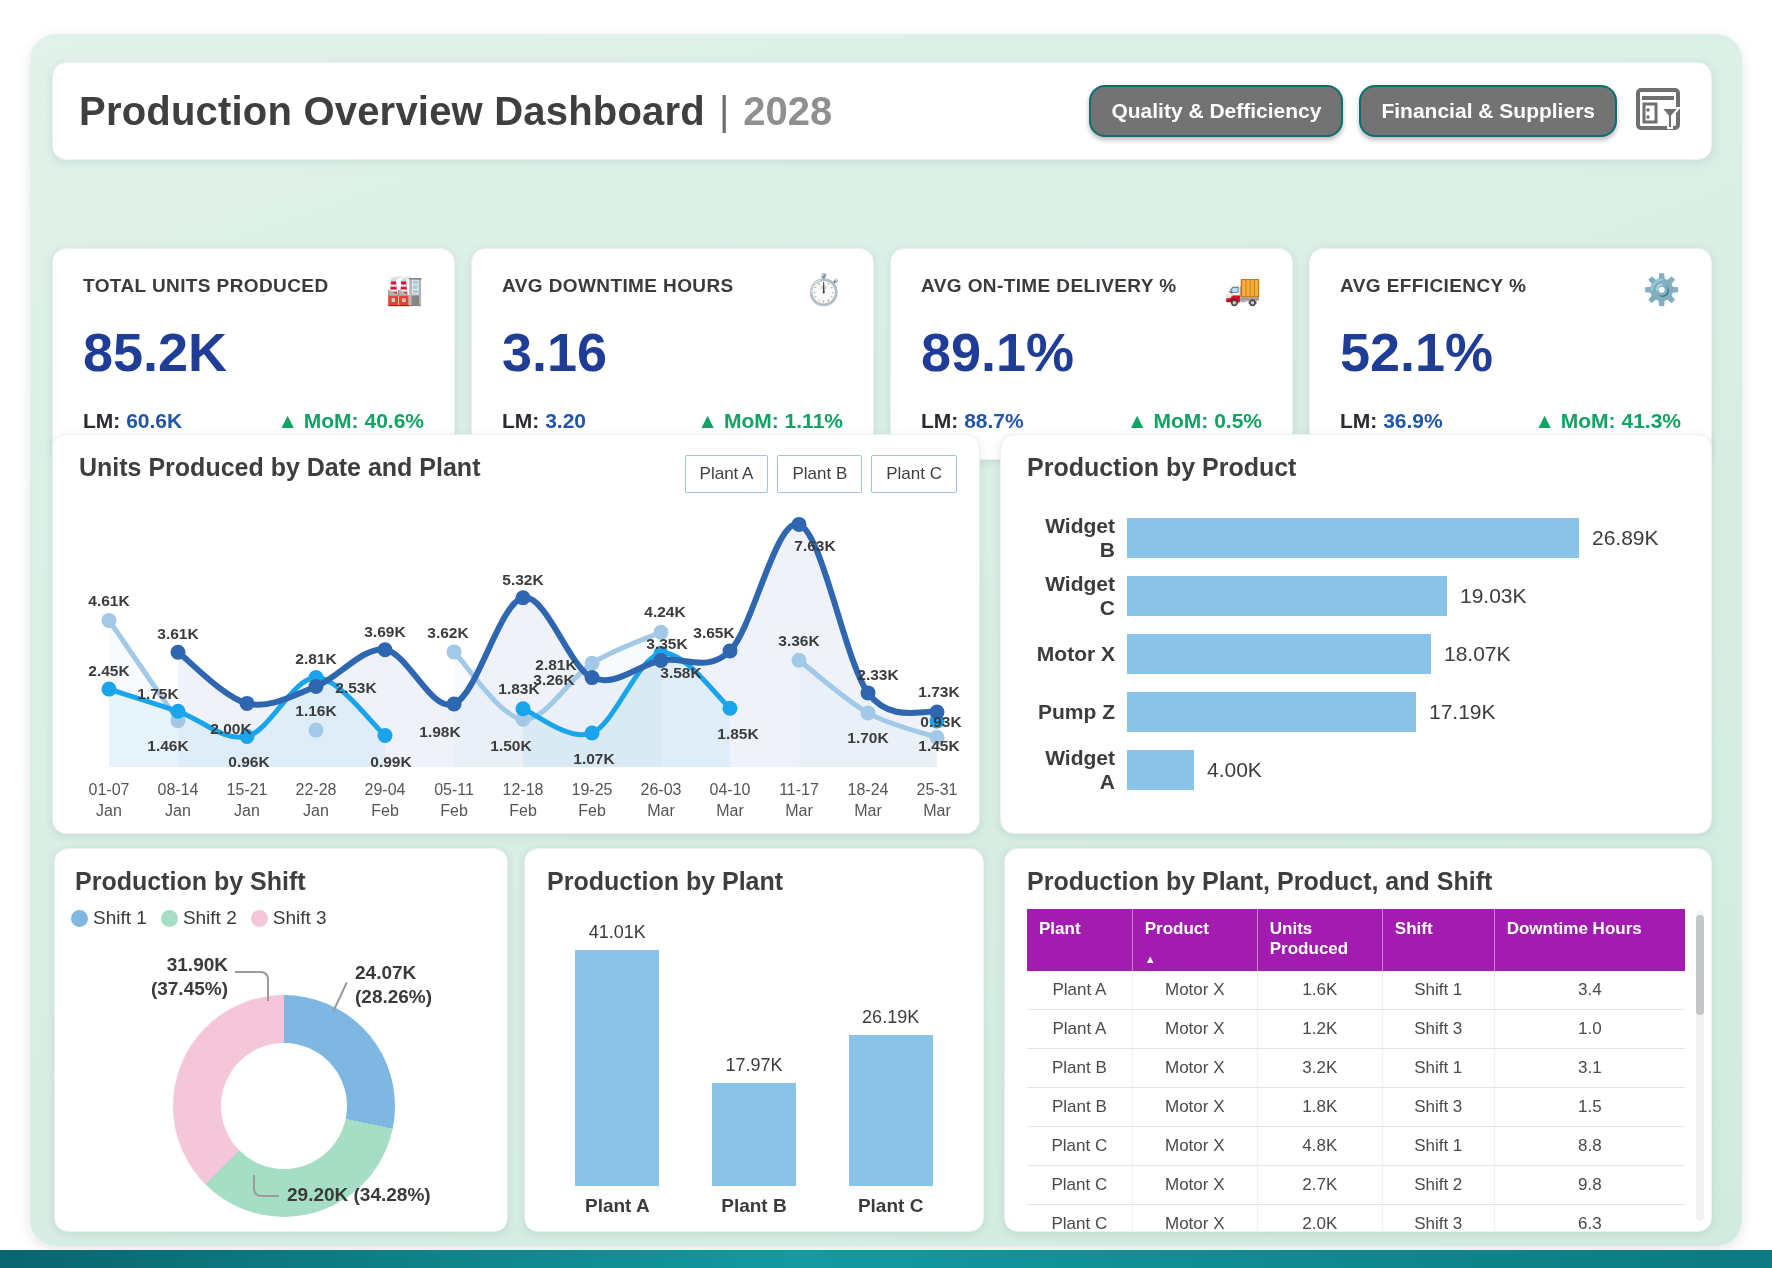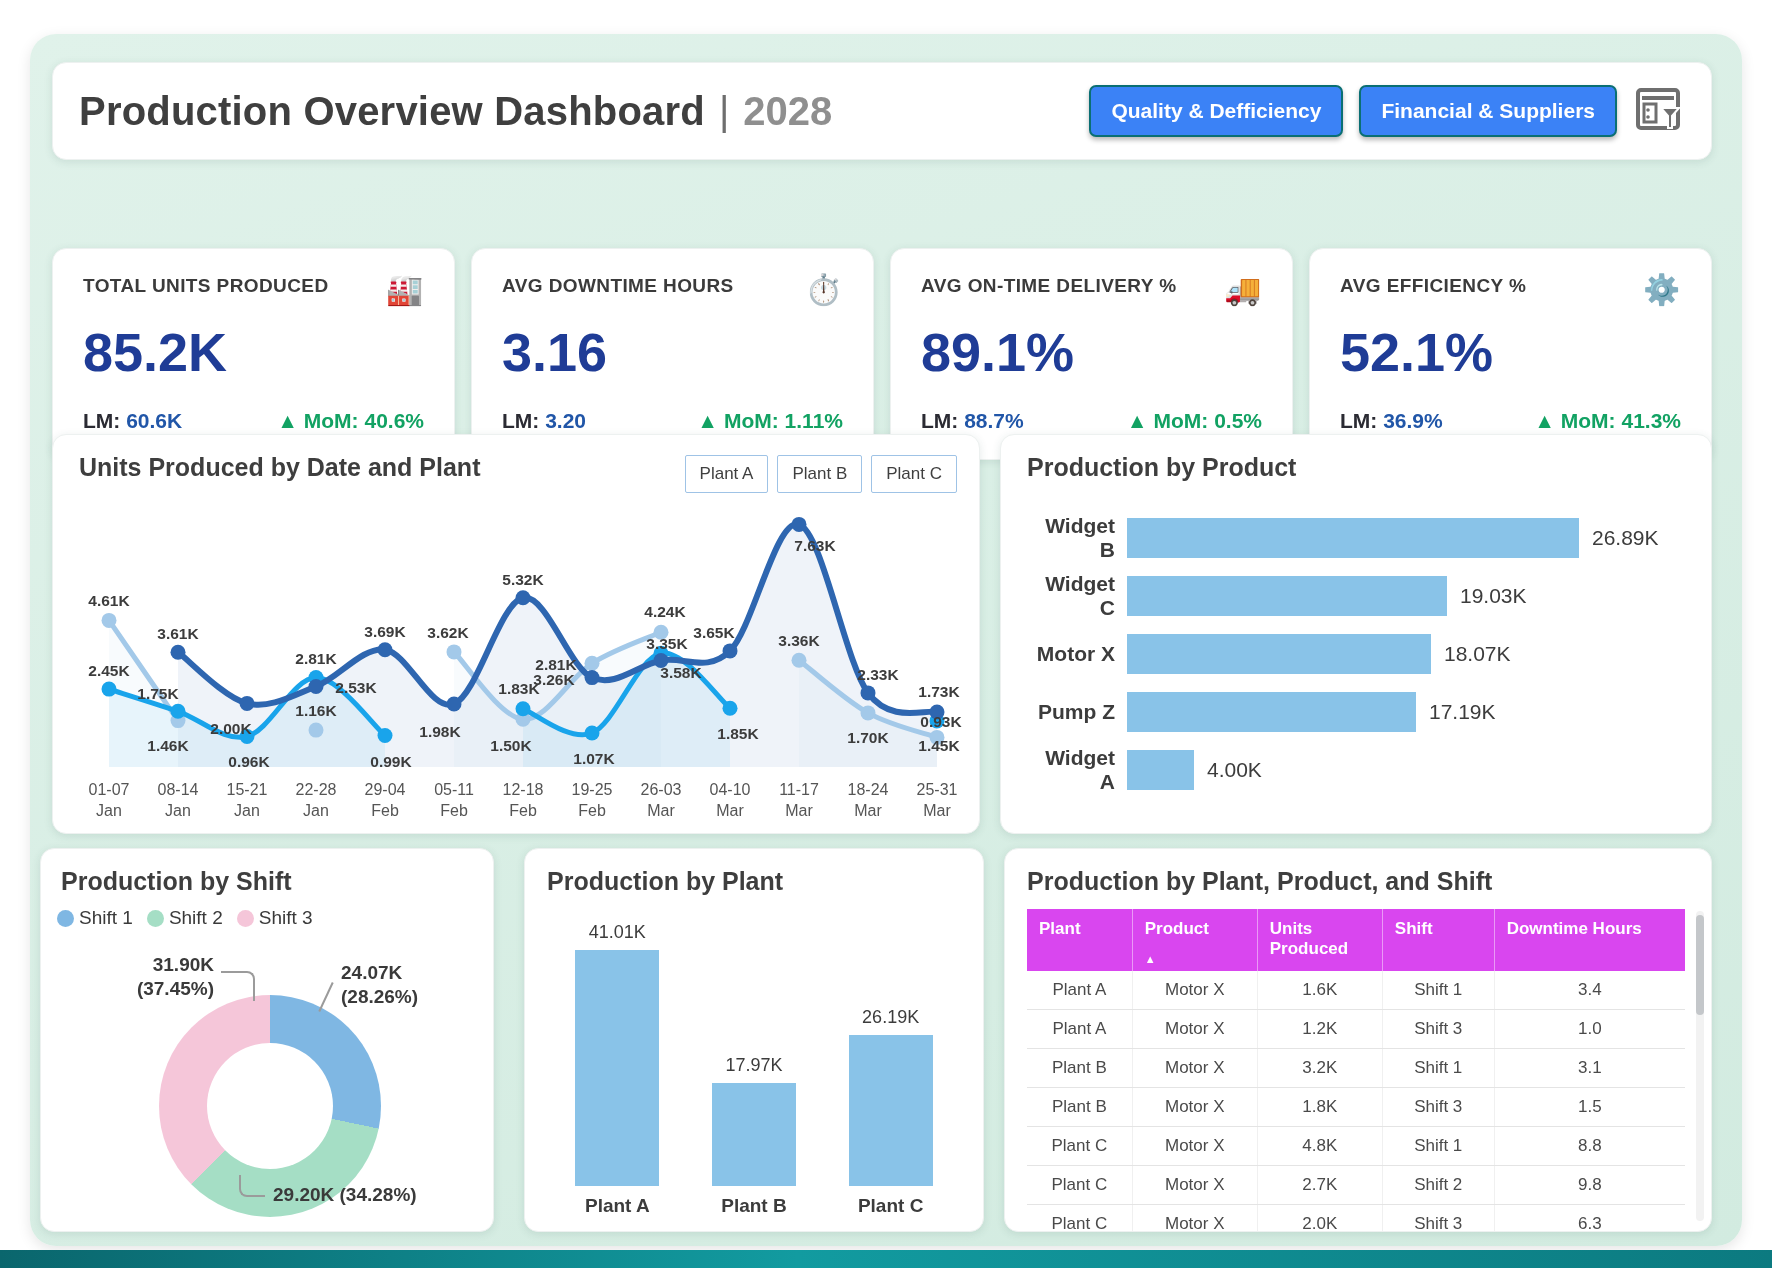--- a/index.html
+++ b/index.html
@@ -12,22 +12,22 @@
            background: linear-gradient(90deg, #0A666D 0%, #129BA0 45%, #0C7A80 100%); }
   .card { position: absolute; background: #ffffff; border-radius: 14px;
           box-shadow: 0 2px 8px rgba(40,80,70,0.12); border: 1px solid #EDF1F0; }
 
   
   .header-card { left: 52px; top: 62px; width: 1660px; height: 98px; display: flex; align-items: center; padding: 0 26px; }
   .header-title { font-size: 40px; font-weight: bold; color: #3F3F3F; letter-spacing: .2px; }
   .header-divider { font-size: 40px; font-weight: 300; color: #6E6E6E; margin: 0 14px; }
   .header-year { font-size: 40px; font-weight: bold; color: #8F8F8F; }
   .header-actions { margin-left: auto; display: flex; align-items: center; gap: 16px; }
-  .teal-btn { background: #3b82f6; color: #fff; font-family: "Liberation Sans", sans-serif; font-weight: bold; font-size: 21px;
-              padding: 12px 20px; border-radius: 7px; border: 2px solid #0A6F73;
+  .teal-btn { background: #737373; color: #fff; font-family: "Liberation Sans", sans-serif; font-weight: bold; font-size: 21px;
+              padding: 12px 20px; border-radius: 16px; border: 2px solid #0A6F73;
               box-shadow: 0 3px 5px rgba(0,0,0,0.28); cursor: pointer; }
   .filter-btn { width: 52px; height: 50px; background: transparent; border: none; cursor: pointer; }
 
   
   .kpi-card { top: 200px; width: 403px; height: 212px; padding: 26px 30px; margin-top: 48px; }
   .kpi-head { display: flex; justify-content: space-between; align-items: flex-start; }
   .kpi-title { font-size: 19px; font-weight: bold; color: #3B3B3B; letter-spacing: .4px; }
   .kpi-icon { font-size: 30px; line-height: 30px; }
   .kpi-value { font-size: 54px; font-weight: bold; color: #1F3C96; margin-top: 16px; }
   .kpi-foot { display: flex; justify-content: space-between; margin-top: 26px; font-size: 21px; font-weight: bold; }
@@ -47,21 +47,21 @@
 
   
   .product-card { left: 1000px; top: 434px; width: 712px; height: 400px; }
   .hbar-rows { position: absolute; left: 26px; top: 74px; right: 20px; }
   .hbar-row { display: flex; align-items: center; height: 58px; }
   .hbar-label { width: 100px; text-align: right; font-size: 21px; font-weight: bold; color: #3C3C3C; padding-right: 12px; flex: none; }
   .hbar-fill { height: 40px; background: #89C3E8; flex: none; }
   .hbar-value { font-size: 21px; color: #3C3C3C; margin-left: 13px; white-space: nowrap; }
 
   
-  .donut-card { left: 40px; top: 848px; width: 454px; height: 384px; }
+  .donut-card { left: 54px; top: 848px; width: 454px; height: 384px; }
   .legend-row { position: absolute; left: 16px; top: 58px; display: flex; gap: 14px; align-items: center; }
   .legend-item { display: flex; align-items: center; gap: 5px; }
   .legend-dot { width: 17px; height: 17px; border-radius: 50%; }
   .legend-label { font-size: 19px; color: #3A3A3A; }
   .donut-ring { position: absolute; left: 118px; top: 146px; width: 222px; height: 222px; border-radius: 50%; }
   .donut-ring::after { content: ""; position: absolute; left: 48px; top: 48px; width: 126px; height: 126px;
                        border-radius: 50%; background: #ffffff; }
   .callout { position: absolute; font-size: 19px; font-weight: bold; color: #3A3A3A; line-height: 1.25; }
   .conn { position: absolute; }
   .conn-1 { left: 180px; top: 122px; width: 34px; height: 30px; border-top: 2px solid #9B9B9B; border-right: 2px solid #9B9B9B; border-top-right-radius: 8px; }
@@ -73,21 +73,21 @@
   .vbar-area { position: absolute; left: 24px; right: 24px; top: 60px; bottom: 14px; display: flex; justify-content: space-around; align-items: flex-end; }
   .vbar-col { display: flex; flex-direction: column; align-items: center; }
   .vbar-value { font-size: 18px; color: #3C3C3C; margin-bottom: 7px; }
   .vbar-fill { width: 84px; background: #89C3E8; }
   .vbar-cat { font-size: 19px; font-weight: bold; color: #3C3C3C; margin-top: 9px; }
 
   
   .table-card { left: 1004px; top: 848px; width: 708px; height: 384px; overflow: hidden; }
   .tbl-wrap { position: absolute; left: 22px; right: 26px; top: 60px; }
   table { border-collapse: collapse; width: 100%; table-layout: fixed; }
-  thead th { background: #d946ef; color: #ffffff; font-size: 17px; font-weight: bold; text-align: left;
+  thead th { background: #a21caf; color: #ffffff; font-size: 17px; font-weight: bold; text-align: left;
              padding: 10px 10px 6px 12px; vertical-align: top; border-right: 1px solid rgba(255,255,255,0.45); height: 62px; }
   thead th:last-child { border-right: none; }
   .sort-arrow { display: block; font-size: 11px; margin-top: 14px; color: #fff; }
   tbody td { font-size: 17px; color: #4A4A4A; text-align: center; padding: 9px 6px; height: 38px;
              border-bottom: 1px solid #E4E4E4; border-right: 1px solid #F0F0F0; background: #fff; }
   tbody td:last-child { border-right: none; }
   .tbl-scroll { position: absolute; right: 7px; top: 62px; width: 8px; height: 310px; background: #F2F2F2; border-radius: 4px; }
   .tbl-thumb { position: absolute; right: 7px; top: 66px; width: 8px; height: 100px; background: #C4C7CA; border-radius: 4px; }
 </style>
 </head>

